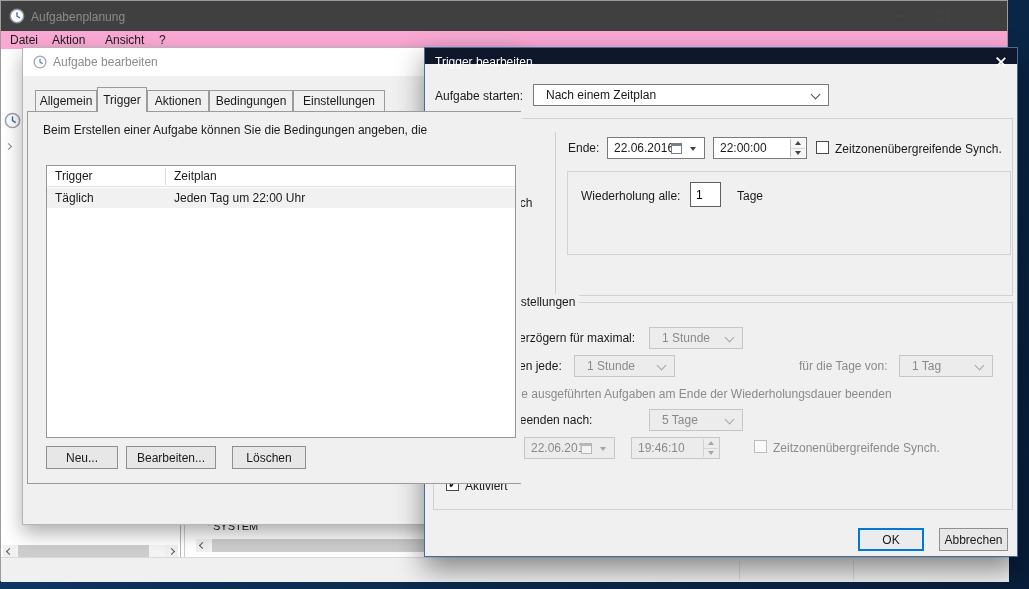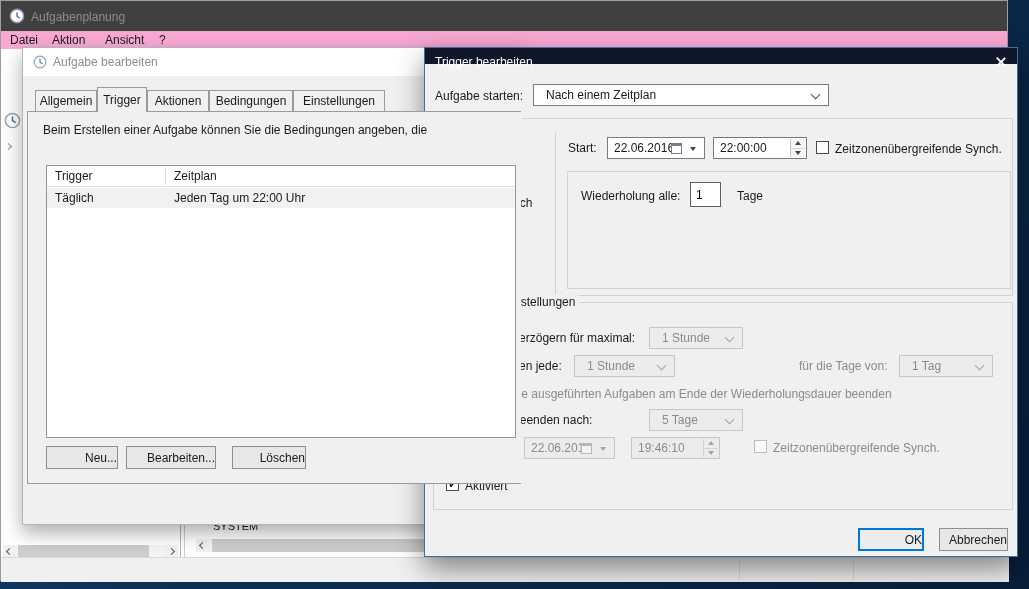--- a/index.html
+++ b/index.html
@@ -44,21 +44,21 @@
   .cb.dis{border-color:#bcbcbc;background:#fafafa}
   .cb.checked::after{content:"\2713";position:absolute;left:1px;top:-2px;font-size:12px;font-weight:bold;color:#111}
   .radiorow{position:absolute;display:flex;align-items:center;gap:6px;height:16px}
   .radio{width:13px;height:13px;border:1px solid #4a4a4a;border-radius:50%;background:#fff;flex:0 0 auto}
   .radio.sel{position:relative}
   .radio.sel::after{content:"";position:absolute;left:3px;top:3px;width:5px;height:5px;border-radius:50%;background:#111}
   
   .group{position:absolute;border:1px solid #d2d2d2}
   .group>.legend{position:absolute;top:-8px;left:8px;background:#f0f0f0;padding:0 4px;font-size:12px;white-space:nowrap}
   
-  .btn{position:absolute;background:#e7e7e7;border:1px solid #8f8f8f;display:flex;align-items:center;justify-content:flex-end;font-size:12px;cursor:default}
+  .btn{position:absolute;background:#e7e7e7;border:1px solid #8f8f8f;display:flex;align-items:center;justify-content:center;font-size:12px;cursor:default}
   .btn.focus{border:2px solid #0078d7;background:#ececec}
   
   .tab{position:absolute;height:21px;border:1px solid #9b9b9b;border-bottom:none;background:#f0f0f0;display:flex;align-items:center;justify-content:center;font-size:12px;z-index:2}
   .tab.active{height:25px;background:#f0f0f0;z-index:3}
   
   .xicon{position:relative;width:12px;height:12px}
   .xicon::before,.xicon::after{content:"";position:absolute;left:5.5px;top:0;width:1.3px;height:12px;background:#444}
   .xicon::before{transform:rotate(45deg)}.xicon::after{transform:rotate(-45deg)}
   .xicon.white::before,.xicon.white::after{background:#fff;width:1.6px}
   
@@ -213,37 +213,37 @@
     <div class="radiorow" style="left:14px;top:76px">
       <span class="radio"></span>
       <span class="nw">Wöchentlich</span>
     </div>
     <div class="radiorow" style="left:14px;top:103px">
       <span class="radio"></span>
       <span class="nw">Monatlich</span>
     </div>
     <div class="abs" style="left:121px;top:13px;width:1px;height:162px;background:#cfcfcf"></div>
 
-    <span class="lbl" style="left:134px;top:22px">Start:</span>
+    <span class="lbl" style="left:134px;top:22px">Ende:</span>
     <div class="fld" style="left:173px;top:18px;width:98px;height:22px">
       <span class="ctext">22.06.2016</span>
       <span class="cal"></span>
       <span class="dcaret"></span>
     </div>
     <div class="fld" style="left:279px;top:18px;width:94px;height:22px">
       <span class="ctext">22:00:00</span>
       <span class="spin">
           <b class="up"></b>
           <b class="dn"></b>
         </span>
     </div>
     <span class="cb" style="left:382px;top:22px"></span>
     <span class="lbl" style="left:401px;top:23px">Zeitzonenübergreifende Synch.</span>
 
-    <div class="abs" style="left:133px;top:52px;width:444px;height:118px;border:1px solid #d2d2d2">
+    <div class="abs" style="left:133px;top:52px;width:444px;height:84px;border:1px solid #d2d2d2">
       <span class="lbl" style="left:13px;top:17px">Wiederholung alle:</span>
       <input class="numin" style="left: 122px; top: 10px; width: 31px; height: 25px;" value="1">
       <span class="lbl" style="left:169px;top:17px">Tage</span>
     </div>
   </div>
 
   <div class="group" style="left:8px;top:254px;width:580px;height:208px">
     <span class="legend">Erweiterte Einstellungen</span>
 
     <span class="cb" style="left:12px;top:27px"></span>

